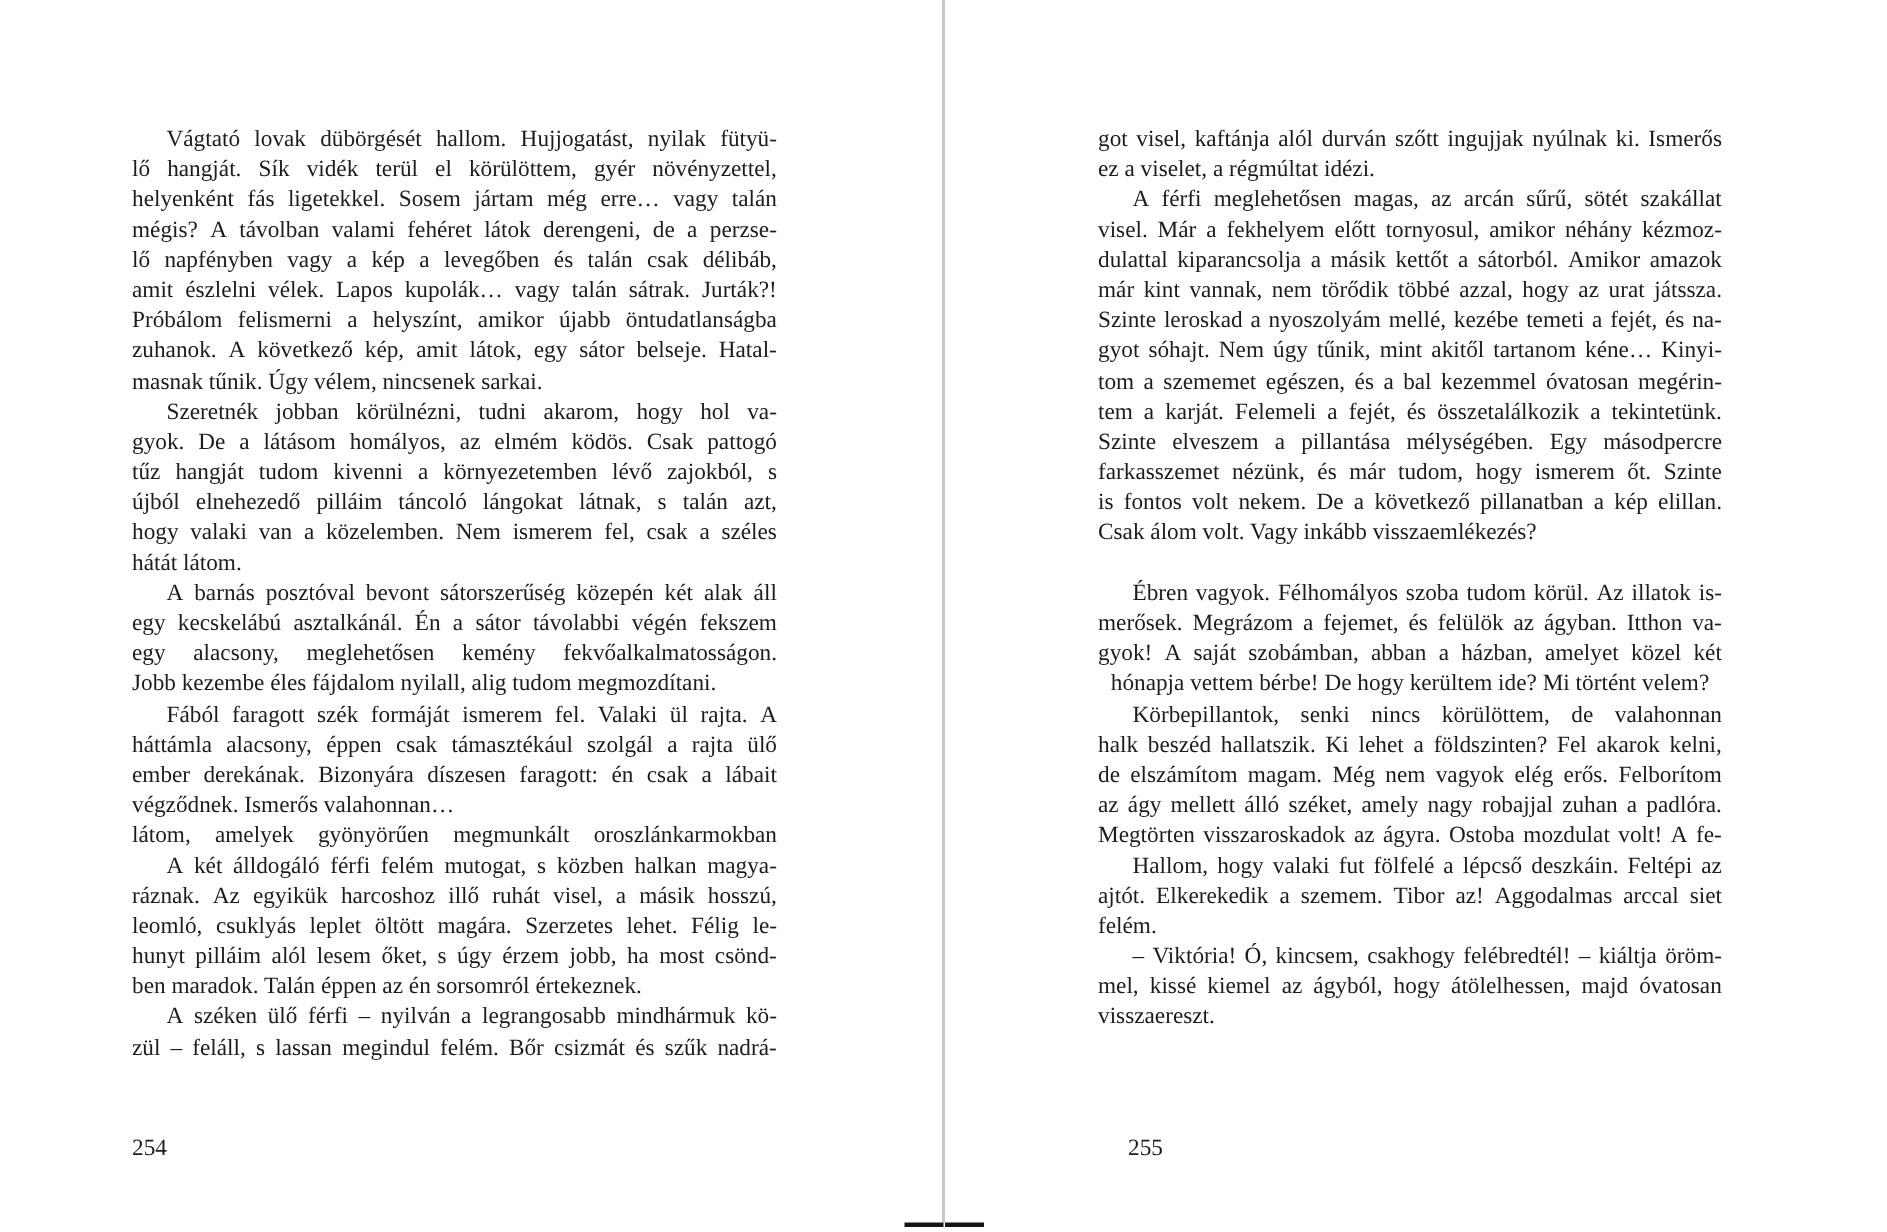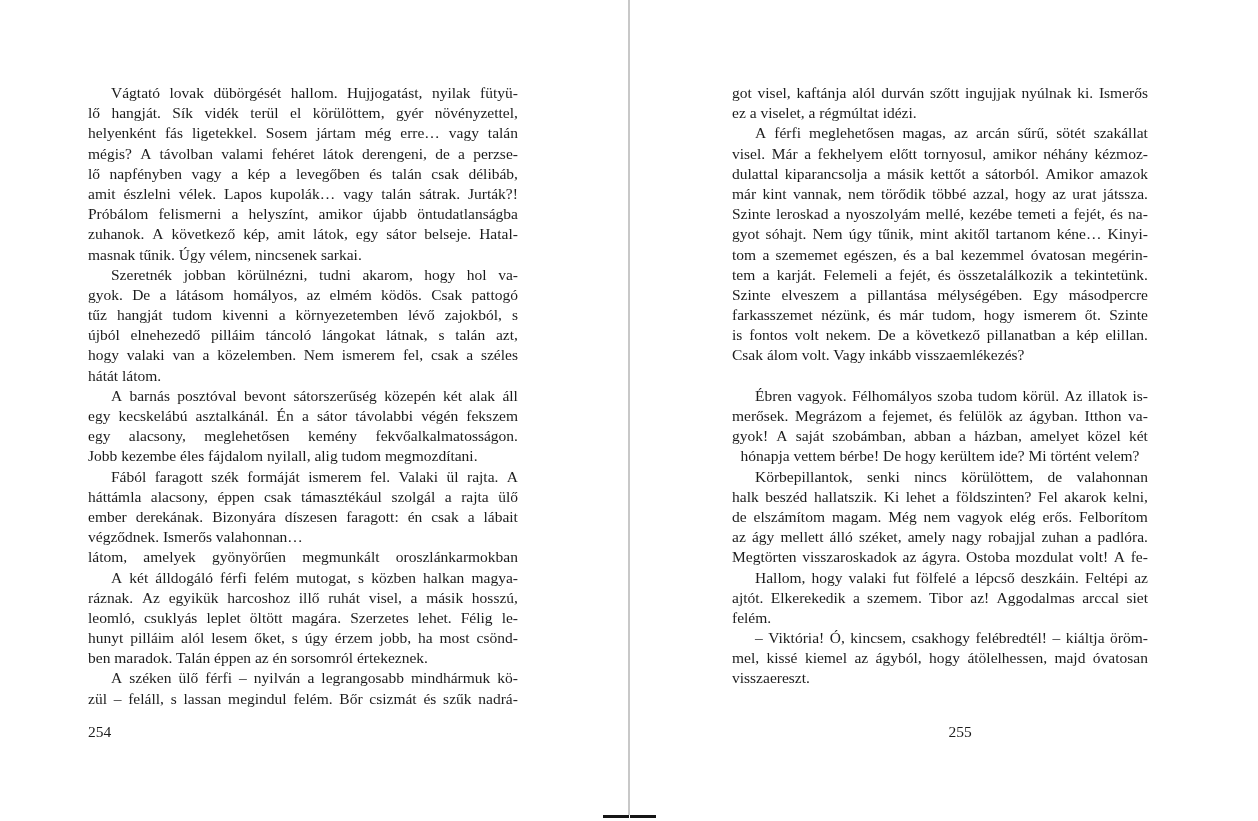--- a/index.html
+++ b/index.html
@@ -35,26 +35,26 @@
     height: 20.2px;
   }
   .line span { white-space: pre; }
   .line.last {
     display: block;
     white-space: nowrap;
   }
   .line.indent { padding-left: 23px; }
   .page-num {
     position: absolute;
-    top: 722px;
+    top: 756px;
     font-size: 15.5px;
     line-height: 20.2px;
   }
   .page-num.num-left  { left: 88px; }
-  .page-num.num-right { left: 752px; width: 416px; text-align: center; }
+  .page-num.num-right { left: 752px; width: 416px; text-align: left; }
   .divider {
     position: absolute;
     left: 628px;
     top: 0;
     width: 2px;
     height: 815px;
   }
   .sig-mark {
     position: absolute;
     top: 815px;

